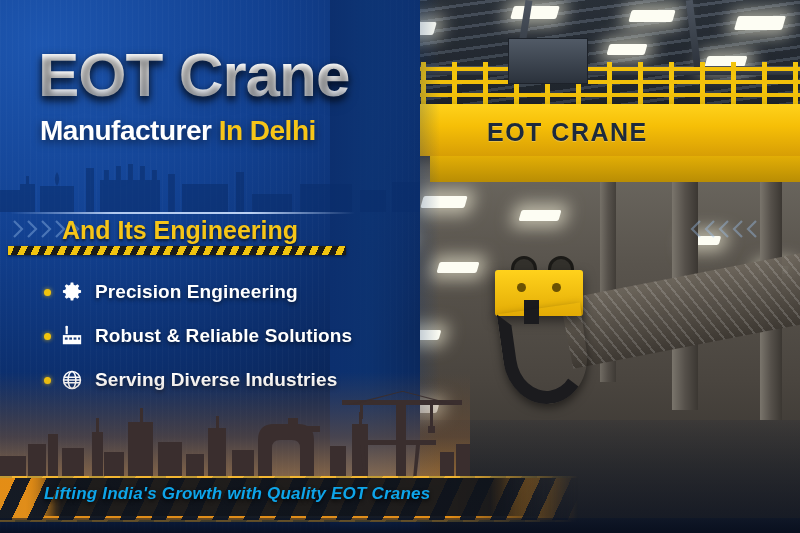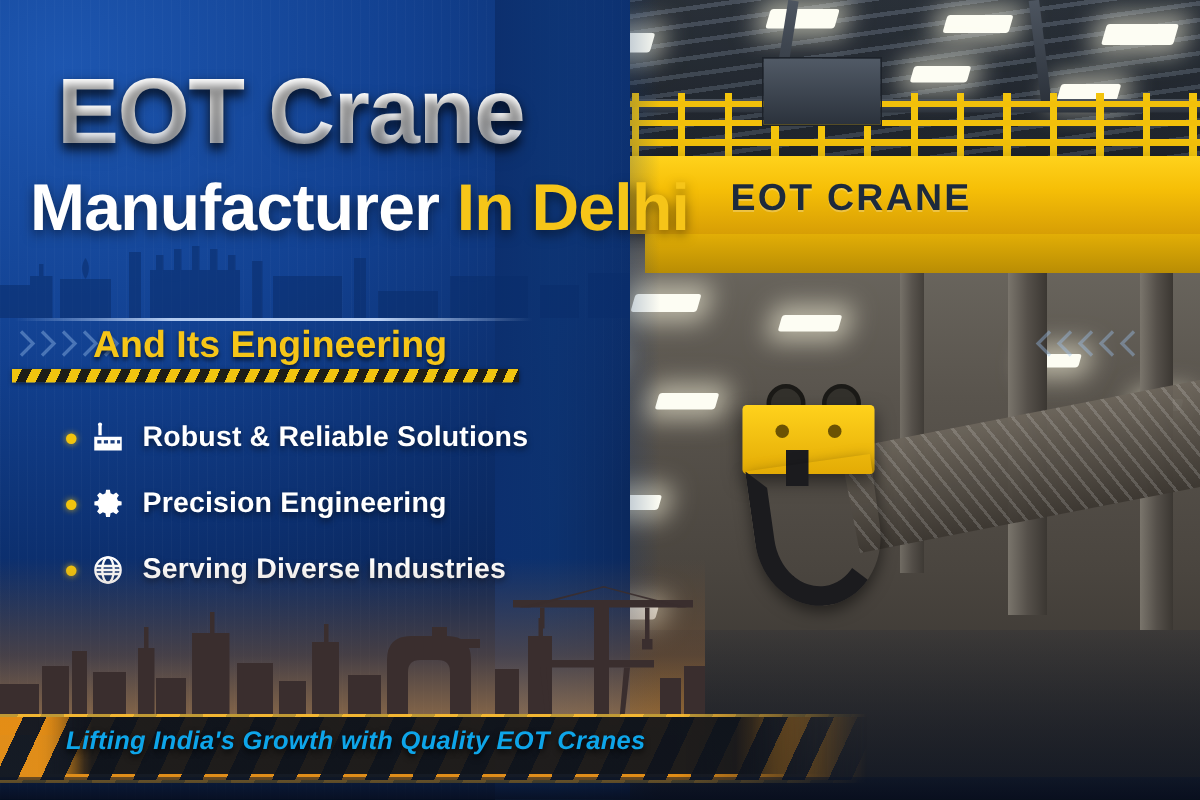--- a/index.html
+++ b/index.html
@@ -107,21 +107,21 @@
   
   .h1{
     position:absolute;left:38px;top:44px;font-size:62px;line-height:1;font-weight:700;
     letter-spacing:-1px;
     background:linear-gradient(180deg,#ffffff 50%,#cfd6e2 100%);
     -webkit-background-clip:text;background-clip:text;color:transparent;
     text-shadow:0 4px 6px rgba(0,0,0,.45);
     filter:drop-shadow(0 3px 4px rgba(0,0,0,.5));
   }
   .h2{
-    position:absolute;left:20px;top:117px;font-size:44px;line-height:1;font-weight:700;
+    position:absolute;left:40px;top:117px;font-size:28px;line-height:1;font-weight:700;
     letter-spacing:-.5px;color:#ffffff;filter:drop-shadow(0 3px 4px rgba(0,0,0,.5));
   }
   .h2 .hl{color:#f6c518;}
 
   
   .subline{
     position:absolute;left:10px;top:212px;width:345px;height:2px;
     background:linear-gradient(90deg,rgba(255,255,255,0),rgba(205,225,255,.85) 30%,rgba(205,225,255,.9) 70%,rgba(255,255,255,0));
   }
   .sub{
@@ -282,41 +282,41 @@
       <path d="M22 5 L14 13 L22 21"></path>
     </g>
   </svg>
   <div class="hazard"></div>
 
   <div class="blist">
     <div class="brow">
       <span class="bdot"></span>
       <span class="bic">
         <svg viewBox="0 0 24 24" width="22" height="22" fill="#ffffff">
+          <path d="M12 8.2A3.8 3.8 0 1 0 12 15.8 3.8 3.8 0 1 0 12 8.2zm0 2.3a1.5 1.5 0 1 1 0 3 1.5 1.5 0 0 1 0-3z"></path>
+          <path d="M10.6 1.6h2.8l.45 2.6 1.9.8 2.2-1.45 2 2-1.45 2.2.8 1.9 2.6.45v2.8l-2.6.45-.8 1.9 1.45 2.2-2 2-2.2-1.45-1.9.8-.45 2.6h-2.8l-.45-2.6-1.9-.8-2.2 1.45-2-2 1.45-2.2-.8-1.9-2.6-.45v-2.8l2.6-.45.8-1.9L4.05 5.55l2-2 2.2 1.45 1.9-.8z"></path>
+        </svg>
+      </span>
+      <span class="btx">Precision Engineering</span>
+    </div>
+
+    <div class="brow">
+      <span class="bdot"></span>
+      <span class="bic">
+        <svg viewBox="0 0 24 24" width="22" height="22" fill="#ffffff">
           <rect x="5" y="3" width="2.4" height="7"></rect>
           <circle cx="6.2" cy="2.2" r="1.5"></circle>
           <path d="M2 11h20v10H2z"></path>
           <rect x="4.2" y="13.6" width="3" height="2.4" fill="#1c3f7d"></rect>
           <rect x="9" y="13.6" width="3" height="2.4" fill="#1c3f7d"></rect>
           <rect x="13.8" y="13.6" width="3" height="2.4" fill="#1c3f7d"></rect>
           <rect x="18.6" y="13.6" width="2.2" height="2.4" fill="#1c3f7d"></rect>
         </svg>
       </span>
       <span class="btx">Robust &amp; Reliable Solutions</span>
-    </div>
-
-    <div class="brow">
-      <span class="bdot"></span>
-      <span class="bic">
-        <svg viewBox="0 0 24 24" width="22" height="22" fill="#ffffff">
-          <path d="M12 8.2A3.8 3.8 0 1 0 12 15.8 3.8 3.8 0 1 0 12 8.2zm0 2.3a1.5 1.5 0 1 1 0 3 1.5 1.5 0 0 1 0-3z"></path>
-          <path d="M10.6 1.6h2.8l.45 2.6 1.9.8 2.2-1.45 2 2-1.45 2.2.8 1.9 2.6.45v2.8l-2.6.45-.8 1.9 1.45 2.2-2 2-2.2-1.45-1.9.8-.45 2.6h-2.8l-.45-2.6-1.9-.8-2.2 1.45-2-2 1.45-2.2-.8-1.9-2.6-.45v-2.8l2.6-.45.8-1.9L4.05 5.55l2-2 2.2 1.45 1.9-.8z"></path>
-        </svg>
-      </span>
-      <span class="btx">Precision Engineering</span>
     </div>
 
     <div class="brow">
       <span class="bdot"></span>
       <span class="bic">
         <svg viewBox="0 0 24 24" width="22" height="22" fill="none" stroke="#ffffff" stroke-width="1.7">
           <circle cx="12" cy="12" r="9.2"></circle>
           <ellipse cx="12" cy="12" rx="4.2" ry="9.2"></ellipse>
           <path d="M3 9.1h18M3 14.9h18M2.8 12h18.4"></path>
         </svg>

